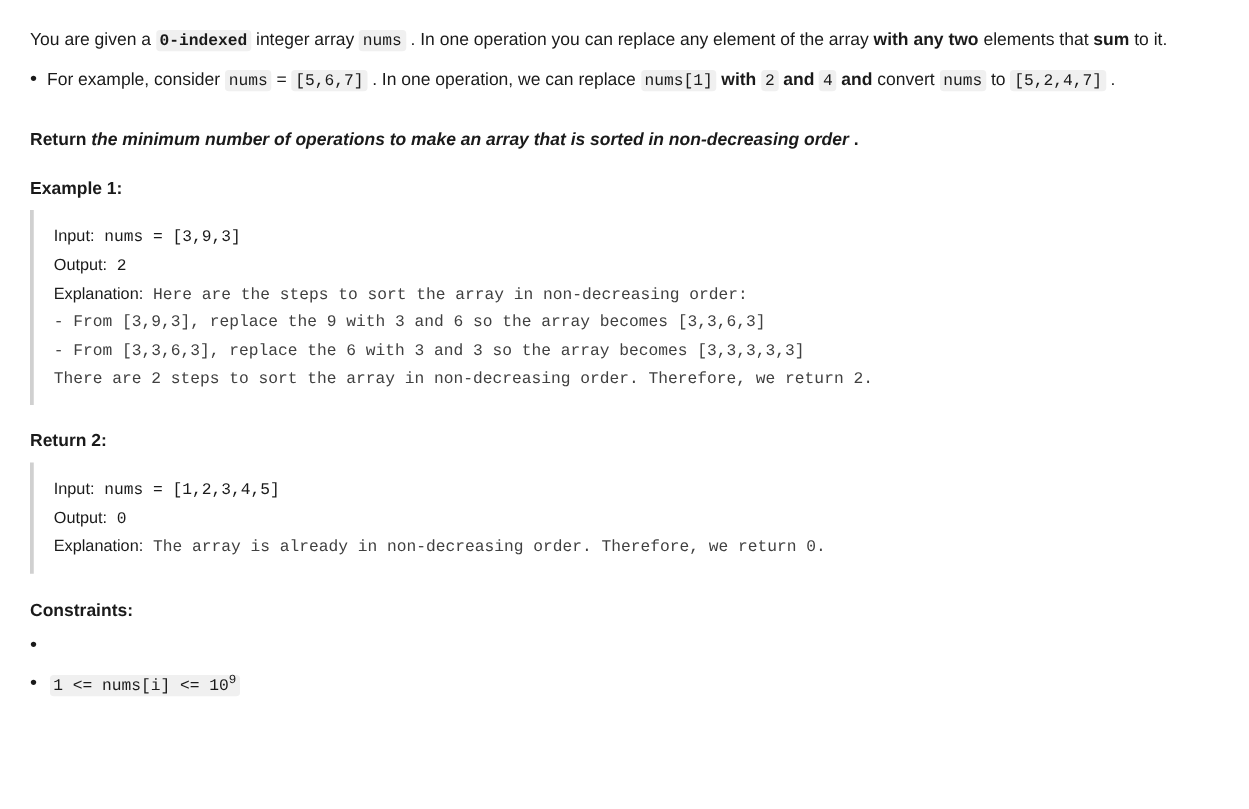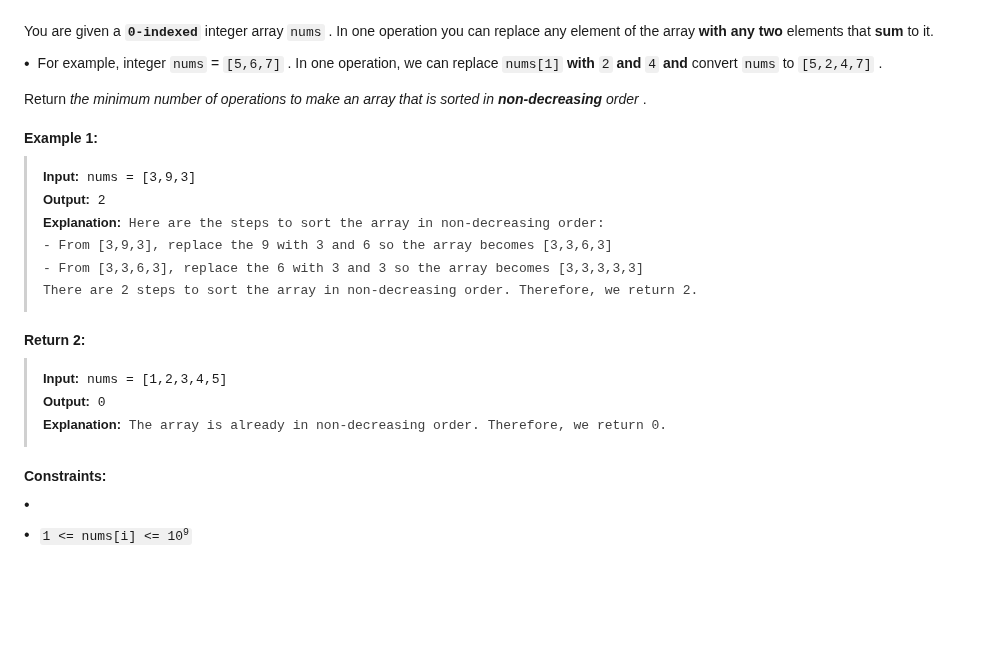--- a/index.html
+++ b/index.html
@@ -67,21 +67,21 @@
     .example-box {
       border-left: 3px solid #d0d0d0;
       padding: 10px 16px;
       font-family: "SFMono-Regular", Consolas, "Liberation Mono", Menlo, monospace;
       font-size: 13px;
       line-height: 1.7;
       color: #1a1a1a;
     }
 
     .example-box .label {
-      font-weight: bold;
+      font-weight: normal;
       font-family: -apple-system, BlinkMacSystemFont, "Segoe UI", Arial, sans-serif;
     }
 
     .explanation-text {
       color: #404040;
     }
 
     .constraints-section {
       margin-top: 21px;
     }
@@ -102,22 +102,23 @@
       margin-right: 10px;
       font-size: 16px;
     }
 
     sup {
       font-size: 10px;
       vertical-align: super;
     }
 
     .return-line {
-      margin-top: 12px;
+      margin-top: 24px;
       line-height: 1.6;
+      font-weight: bold;
     }
   </style>
 </head>
 <body>
 
 <div class="problem-description">
   <p>
     <span>You are given a </span>
     <span class="bold inline-code">0-indexed</span>
     <span> integer array </span>
@@ -127,21 +128,21 @@
     <span> </span>
     <span class="bold">any two</span>
     <span> elements that </span>
     <span class="bold">sum</span>
     <span> to it.</span>
   </p>
 
   <div class="bullet-item">
     <span class="bullet-dot">•</span>
     <span>
-      <span>For example, integer </span>
+      <span>For example, consider </span>
       <span class="inline-code">nums</span>
       <span> = </span>
       <span class="inline-code">[5,6,7]</span>
       <span>. In one operation, we can replace </span>
       <span class="inline-code">nums[1]</span>
       <span> </span>
       <span class="bold">with</span>
       <span> </span>
       <span class="inline-code">2</span>
       <span> </span>

